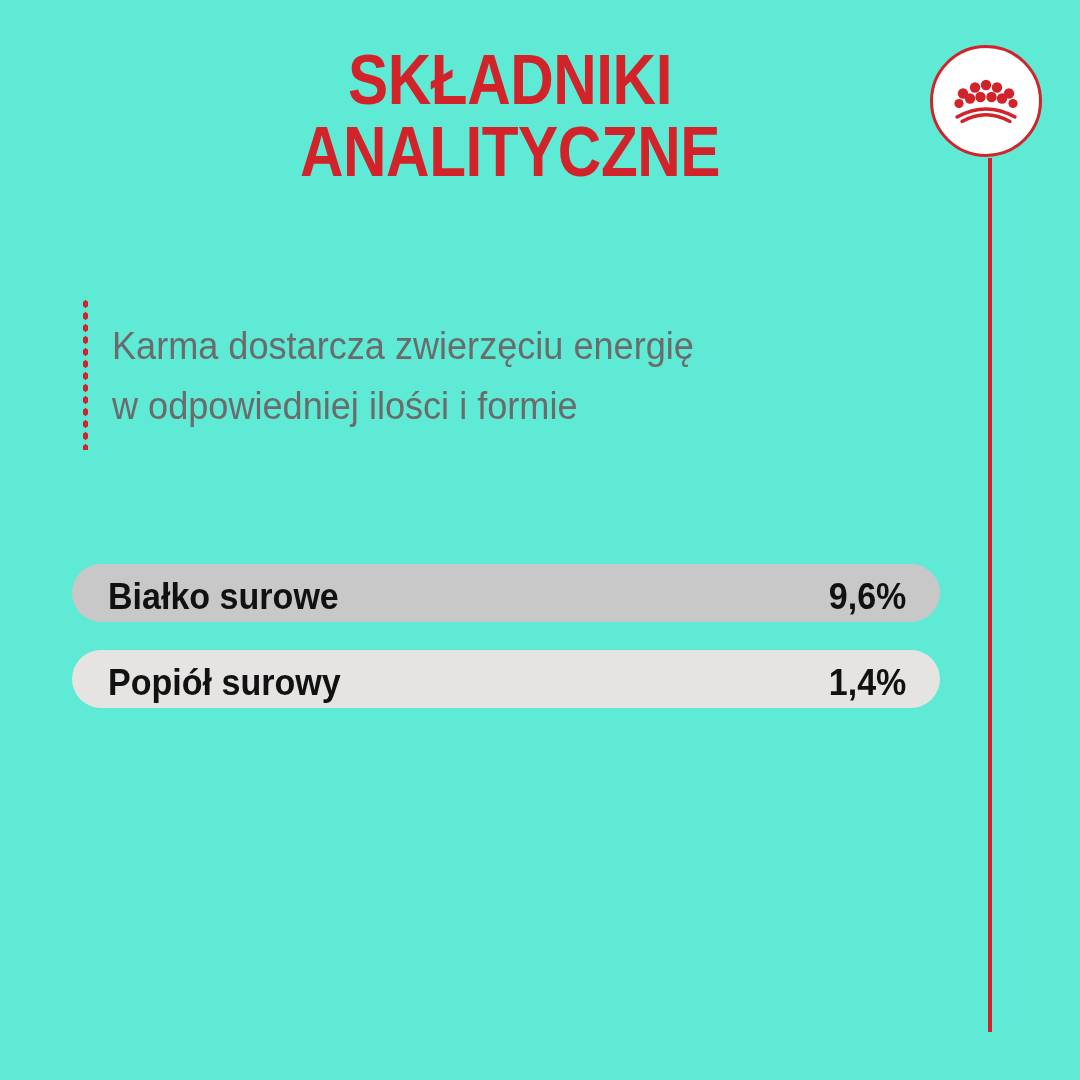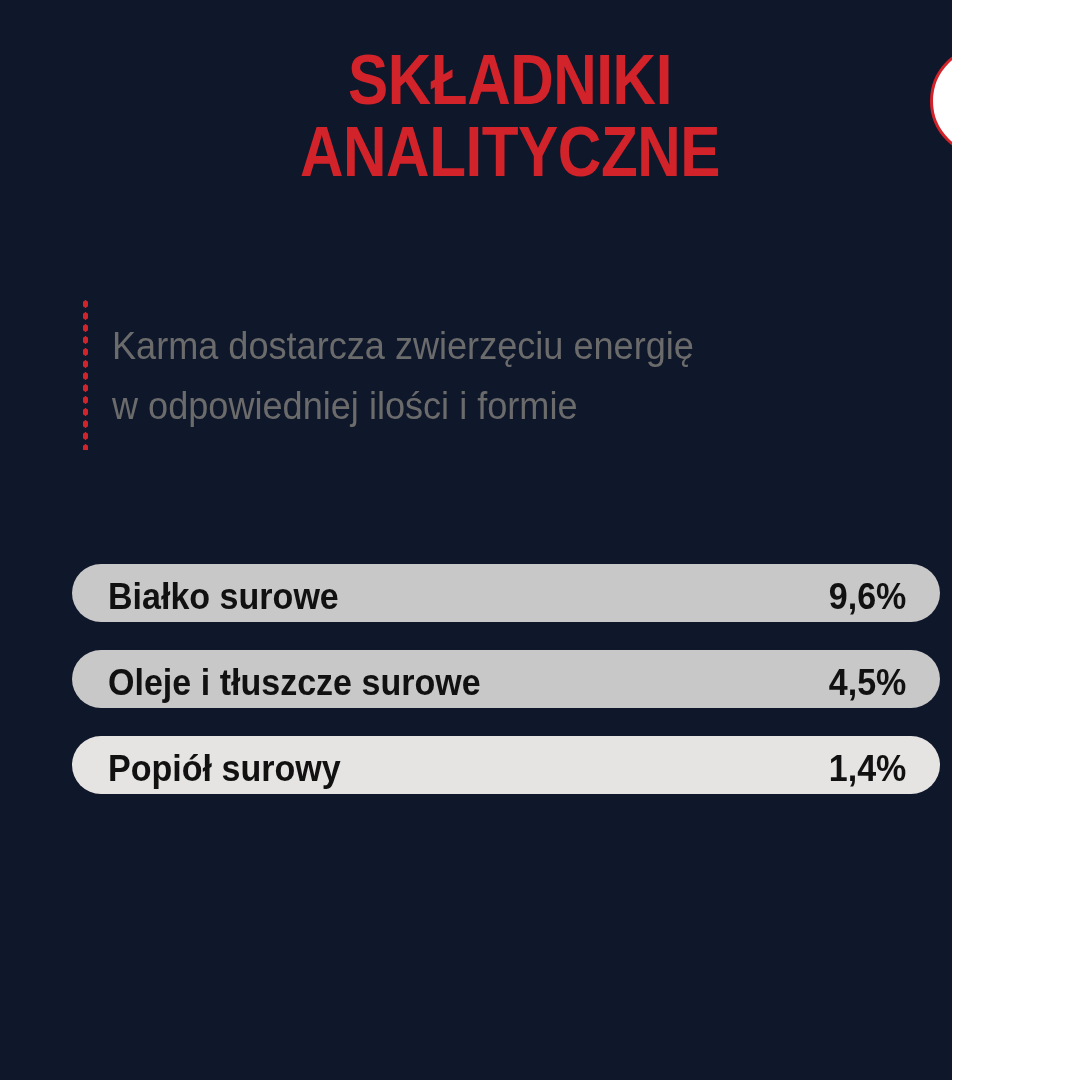--- a/index.html
+++ b/index.html
@@ -5,23 +5,23 @@
   html, body {
     margin: 0;
     padding: 0;
     background: #ffffff;
   }
   body {
     font-family: "Liberation Sans", sans-serif;
   }
   .page {
     position: relative;
-    width: 952px;
+    width: 1080px;
     height: 1080px;
-    background: #0f172a;
+    background: #5eead4;
     overflow: hidden;
   }
 
   
   .title-block {
     position: absolute;
     left: 160px;
     top: 44px;
     width: 700px;
     text-align: center;
@@ -173,24 +173,20 @@
   </div>
 
   <div class="bars">
 
     <div class="bar shade-dark">
       <span class="bar-label">Białko surowe</span>
       <span class="bar-value">9,6%</span>
     </div>
 
 
-    <div class="bar shade-dark">
-      <span class="bar-label">Oleje i tłuszcze surowe</span>
-      <span class="bar-value">4,5%</span>
-    </div>
 
     <div class="bar shade-light">
       <span class="bar-label">Popiół surowy</span>
       <span class="bar-value">1,4%</span>
     </div>
 
   </div>
 
 </div>
 

